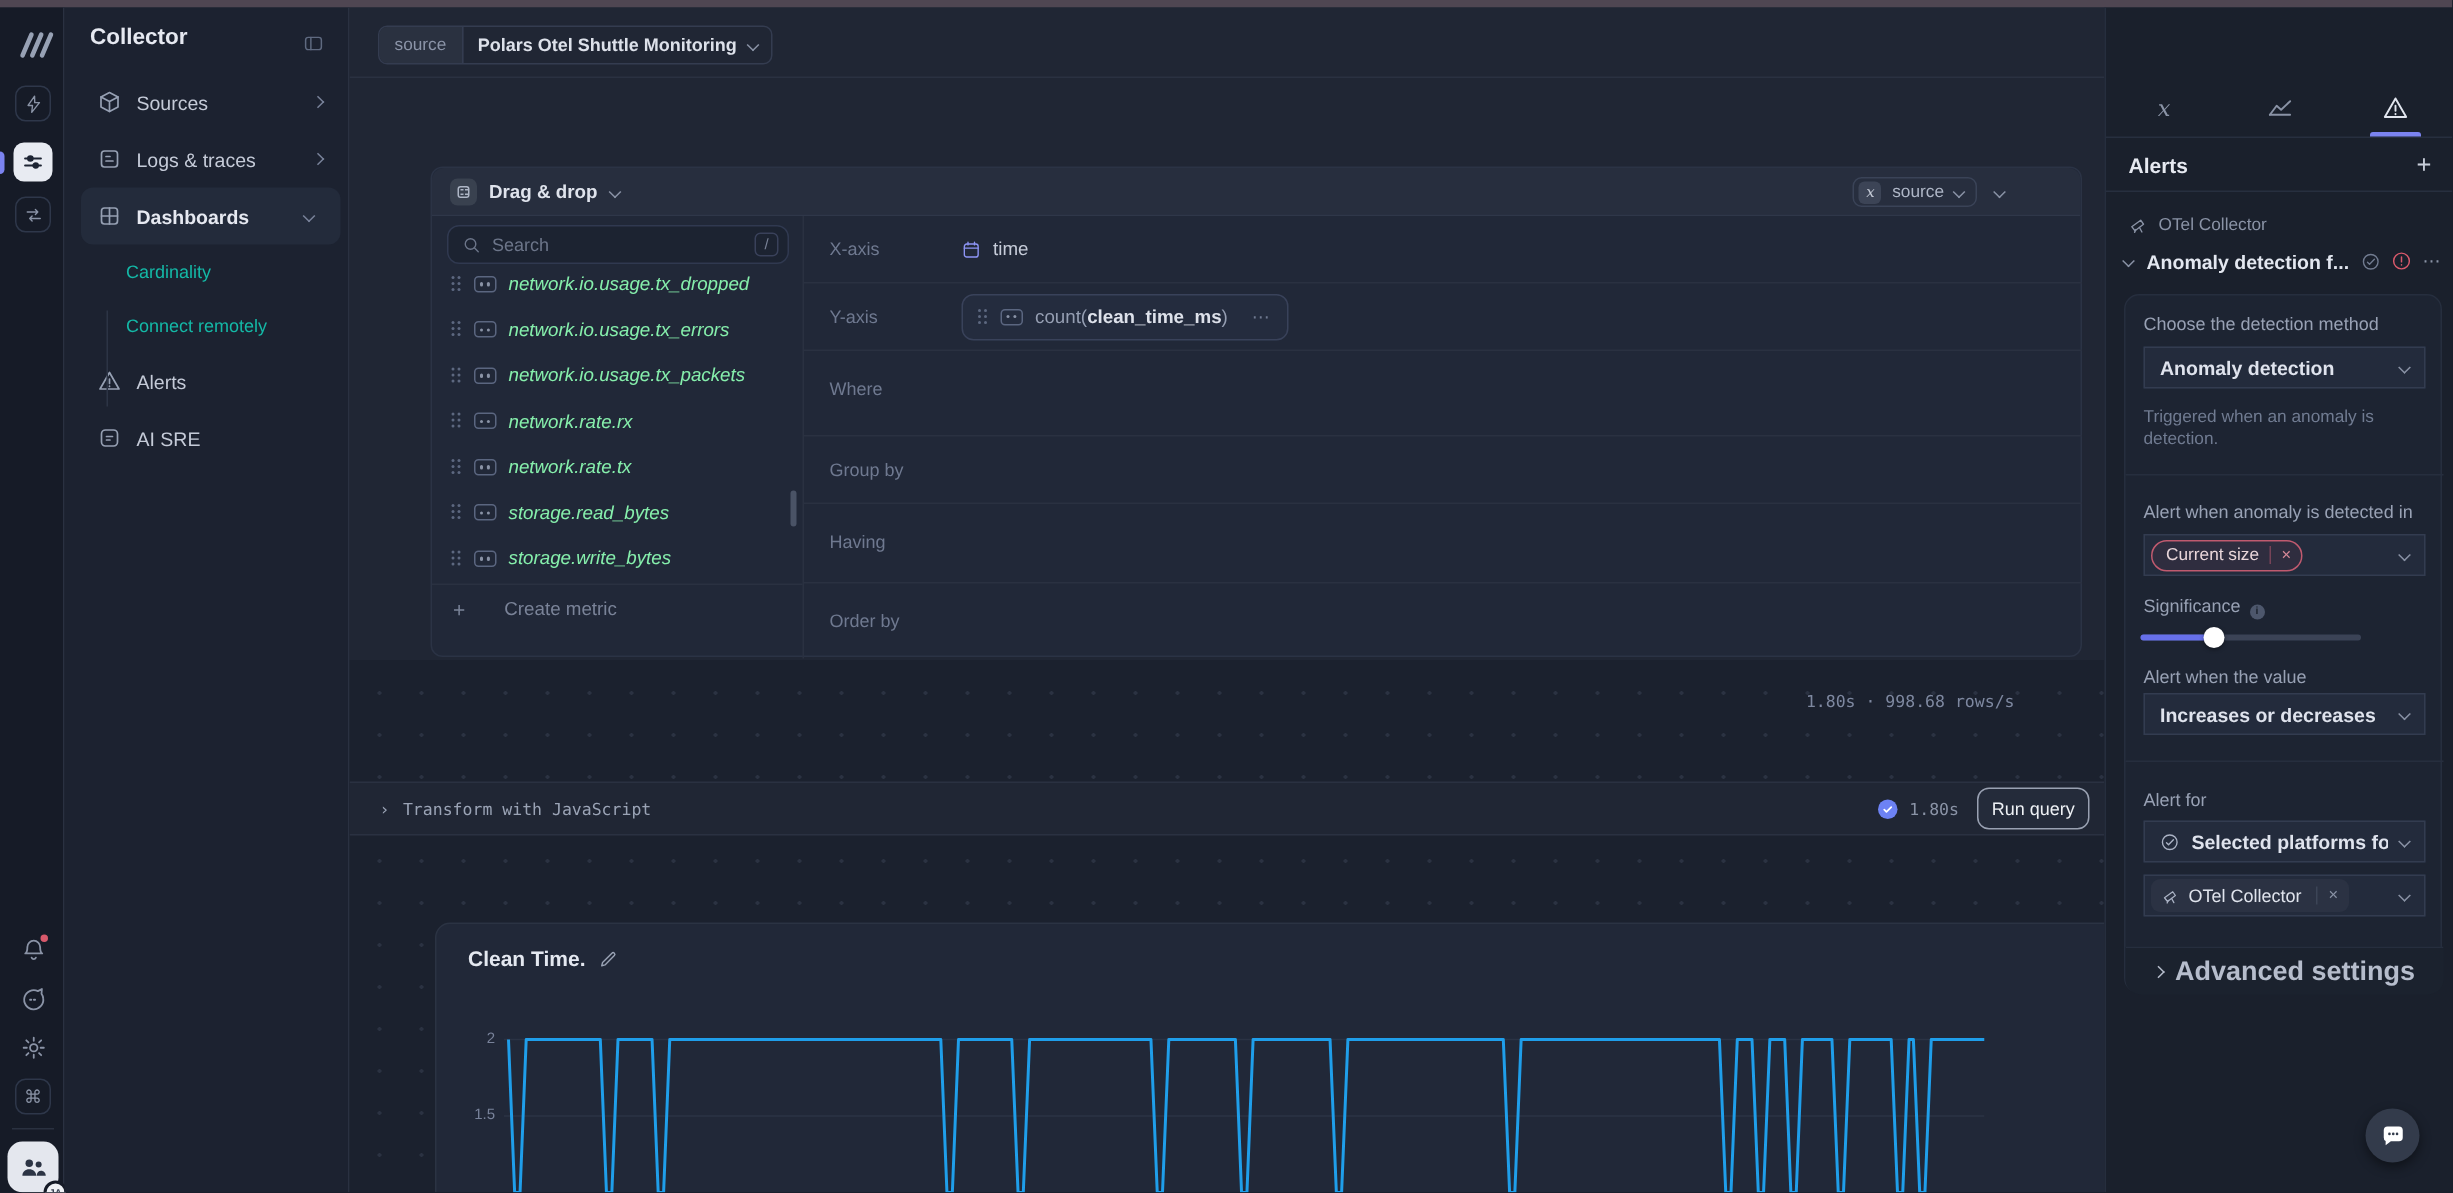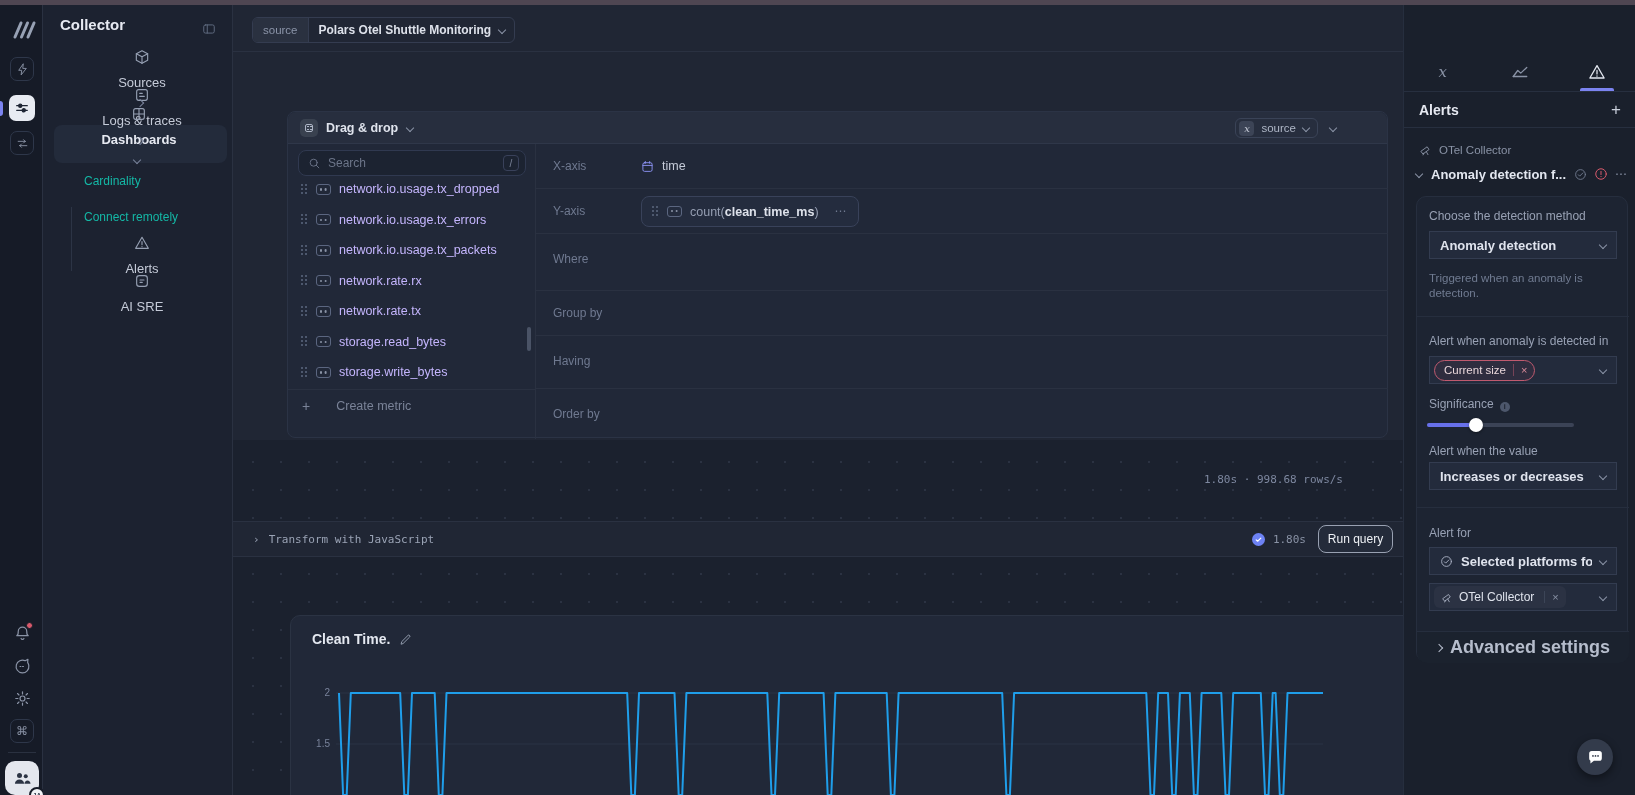--- a/index.html
+++ b/index.html
@@ -48,21 +48,21 @@
   .rail .logo{color:#97a1b4;}
   .rail-dot{position:absolute;right:-2px;top:-3px;width:7px;height:7px;border-radius:50%;background:var(--red);border:1.5px solid var(--rail-bg);}
   .avatar{width:34px;height:34px;background:#e4e7ee;border-radius:10px;display:flex;align-items:center;justify-content:center;color:#2c3444;position:relative;}
   .avatar-badge{position:absolute;right:-6px;bottom:-8px;width:16px;height:16px;border-radius:50%;background:#f0f2f6;border:2px solid var(--rail-bg);font-size:6.5px;font-weight:bold;color:#3a4252;display:flex;align-items:center;justify-content:center;}
 
   
   .sidebar{left:43px;top:5px;width:190px;height:790px;background:var(--side-bg);border-right:1px solid var(--line);}
   .side-title{left:17px;top:11px;font-size:15px;font-weight:700;color:var(--txt);}
   .collapse-btn{left:159px;top:17px;color:#5f6a80;}
   .nav{left:0;top:44px;width:190px;}
-  .nav-item{height:38px;display:flex;align-items:center;padding:0 14px 0 22px;color:var(--txt2);font-size:13px;gap:10px;flex-direction:column;}
+  .nav-item{height:38px;display:flex;align-items:center;padding:0 14px 0 22px;color:var(--txt2);font-size:13px;gap:10px;}
   .nav-item .lbl{flex:1;}
   .nav-item .nico{color:#96a0b3;flex:none;display:flex;}
   .nav-item .chev{color:#79839a;margin-right:4px;}
   .nav-item.active{background:#232b3b;border-radius:8px;margin:0 6px 0 11px;padding-left:11px;width:173px;color:var(--txt);font-weight:600;justify-content:flex-end;}
   .nav-sub{height:36px;display:flex;align-items:center;padding-left:41px;color:#14b8a6;font-size:12px;}
   .treeline{left:28px;top:202px;width:1px;height:64px;background:#2c3445;}
 
   
   .main{left:233px;top:5px;width:1170px;height:790px;background:var(--main-bg);overflow:hidden;}
   .topbar{left:0;top:0;width:1170px;height:47px;border-bottom:1px solid var(--line);}
@@ -87,37 +87,37 @@
   .xbadge{width:15px;height:15px;background:#3c4456;border-radius:4px;font-family:"DejaVu Serif",serif;font-style:italic;font-size:10px;color:#c7cdd9;display:flex;align-items:center;justify-content:center;}
   .hd-chip .lbl{font-size:11.5px;color:#aeb6c6;}
   .hd-chip .chev,.hd-collapse{color:var(--mut);}
   .q-left{position:absolute;left:0;top:32px;width:248px;height:295px;border-right:1px solid var(--line);}
   .search{position:absolute;left:10px;top:6px;width:228px;height:26px;background:#1c2331;border:1px solid #303950;border-radius:8px;display:flex;align-items:center;padding:0 6px 0 9px;gap:7px;color:#6c7589;}
   .search .ph{flex:1;font-size:12px;color:#6c7589;}
   .slash{width:16px;height:16px;border:1px solid #39415a;border-radius:4px;font-size:10px;color:#7a8398;display:flex;align-items:center;justify-content:center;}
   .metrics-list{position:absolute;left:0;top:37px;width:247px;height:208px;overflow:hidden;}
   .metric-row{height:30.5px;display:flex;align-items:center;gap:8px;padding-left:13px;}
   .metric-row:first-child{margin-top:-7px;}
-  .metric-row .name{font-size:12.5px;color:#c4b5fd;white-space:nowrap;}
+  .metric-row .name{font-size:12.5px;color:#86efac;white-space:nowrap;font-style:italic;}
   .scroll-thumb{position:absolute;right:4px;top:183px;width:4px;height:24px;background:#4a5366;border-radius:2px;}
   .create-row{position:absolute;left:0;top:245px;width:247px;height:50px;border-top:1px solid var(--line);display:flex;align-items:flex-start;padding:9px 0 0 14px;gap:8px;color:#7a8398;}
   .create-row .plus{font-size:14px;line-height:14px;}
   .create-row .lbl{font-size:12.5px;margin-left:18px;}
   .q-right{position:absolute;left:248px;top:32px;width:852px;height:295px;}
   .q-row{display:flex;align-items:center;padding-left:17px;border-bottom:1px solid var(--line);}
   .q-row:last-child{border-bottom:none;}
   .q-row .rlbl{width:88px;font-size:12px;color:var(--mut2);flex:none;}
   .q-row.toplbl{align-items:flex-start;padding-top:18px;}
   .xval{display:flex;align-items:center;gap:8px;color:#c6ccd9;font-size:12.5px;}
   .xval .cal{color:var(--purple);}
   .ychip{height:31px;border:1px solid #39425a;background:#242c3e;border-radius:8px;display:flex;align-items:center;padding:0 10px;gap:8px;}
   .ychip .fn{font-size:12.5px;color:#959eb2;}
   .ychip .fld{font-size:12.5px;font-weight:600;color:#dde1ea;}
   .ychip .more{color:#6f7990;font-size:12px;margin-left:8px;letter-spacing:1px;}
-  .stats{left:867px;top:468px;width:243px;text-align:right;font-family:var(--mono);font-size:11px;color:#7e88a0;}
+  .stats{left:867px;top:456px;width:243px;text-align:right;font-family:var(--mono);font-size:11px;color:#7e88a0;}
 
   
   .tbar{left:0;top:516px;width:1170px;height:36px;background:var(--main-bg);border-top:1px solid var(--line);border-bottom:1px solid var(--line);display:flex;align-items:center;padding:0 10px 0 20px;}
   .tbar .tl{display:flex;align-items:center;gap:9px;font-family:var(--mono);font-size:11px;color:#9aa3b5;}
   .tbar .spacer{flex:1;}
   .tcheck{width:13px;height:13px;border-radius:50%;background:#6d82f4;color:#fff;display:flex;align-items:center;justify-content:center;}
   .tdur{font-family:var(--mono);font-size:11px;color:#8a93a6;margin:0 12px 0 8px;}
   .run-btn{width:75px;height:28px;border:1px solid #99a1b2;border-radius:8px;background:#242b3a;color:#eef1f5;font-size:12px;display:flex;align-items:center;justify-content:center;}
 
   

